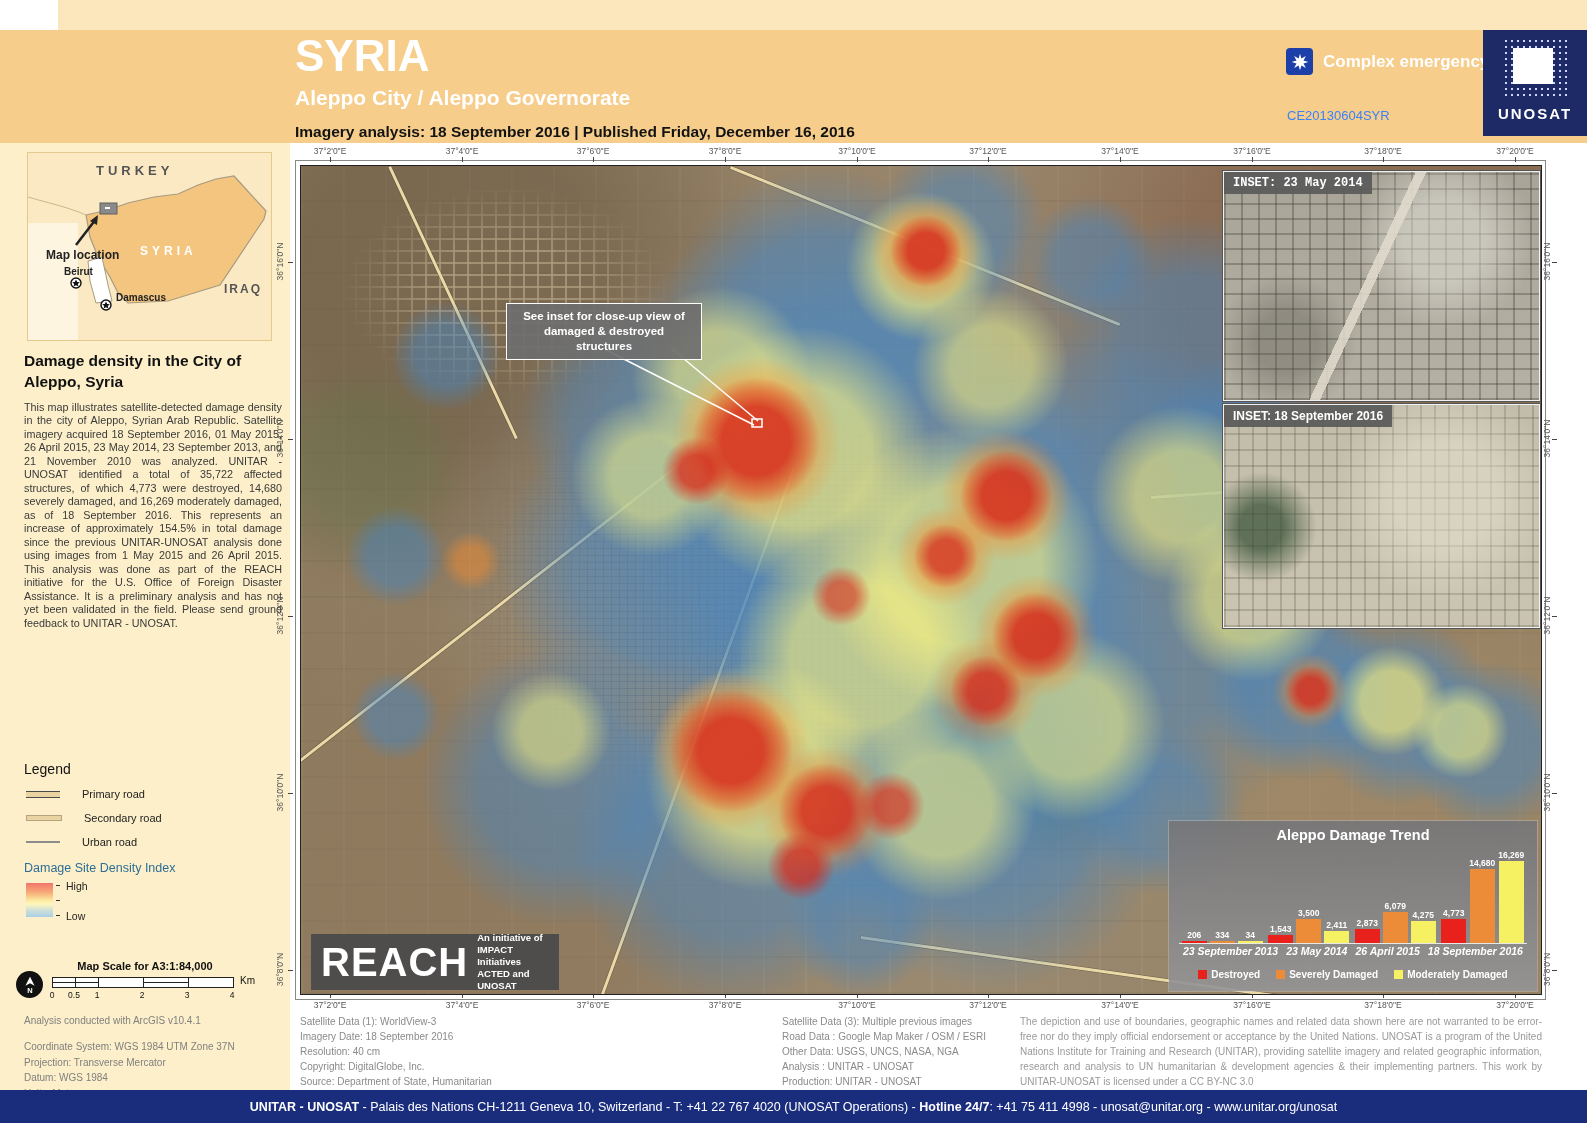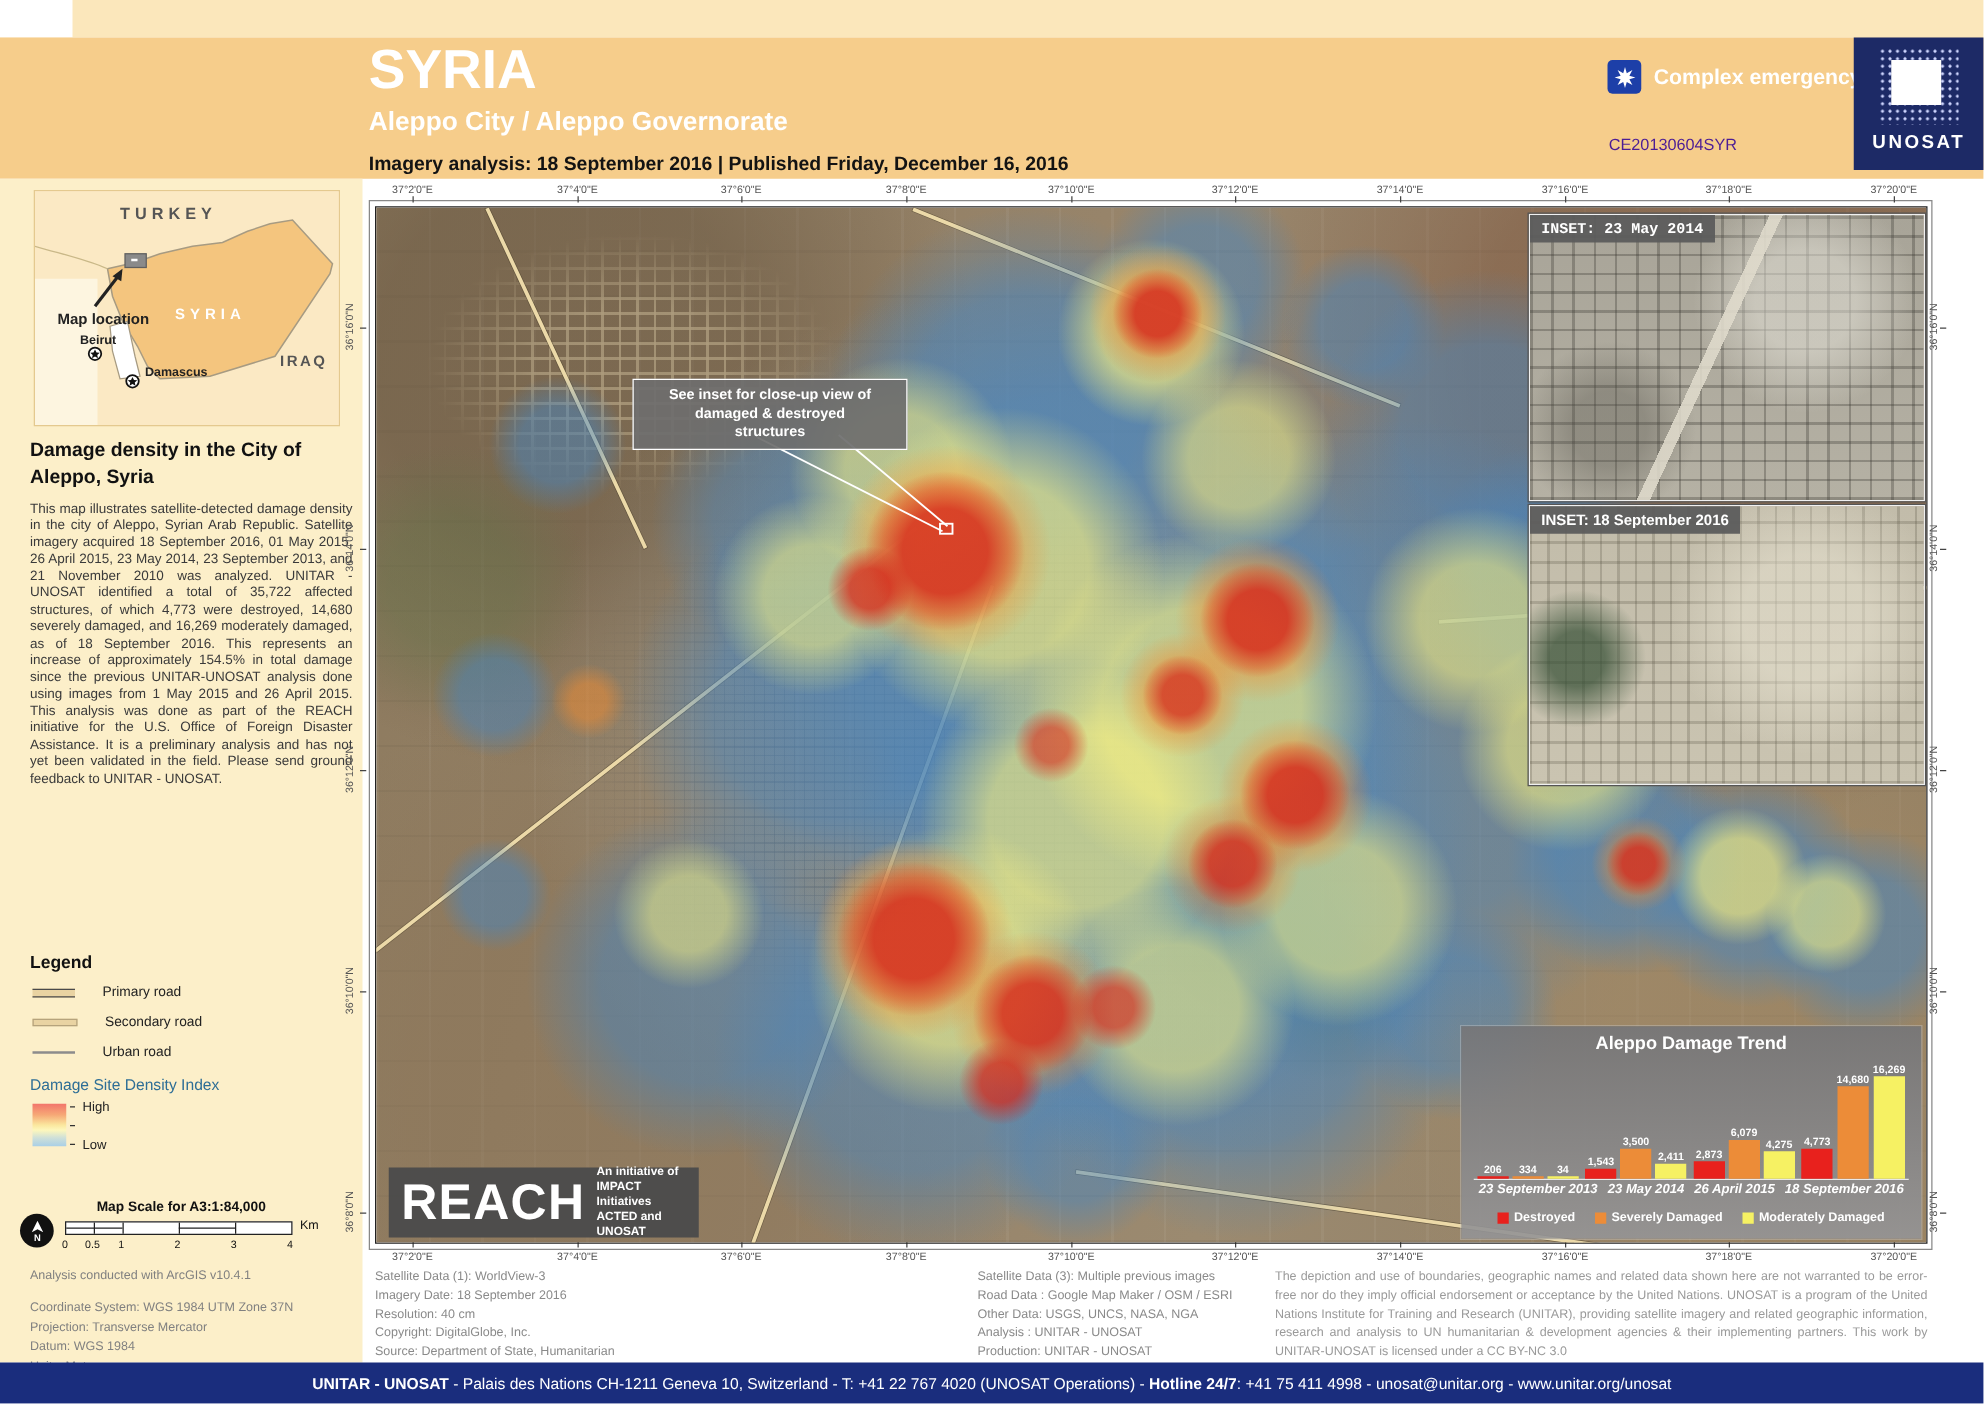--- a/index.html
+++ b/index.html
@@ -15,35 +15,35 @@
   .unitar-word{color:#fff;font-size:33px;font-weight:bold;letter-spacing:1px;line-height:1;}
   .unitar-caption{color:#fff;font-size:9.3px;margin-top:7px;letter-spacing:.2px;}
   .logo-divider{width:1px;height:44px;background:#fff;}
   .title-block{position:absolute;left:295px;top:34px;}
   .map-title{color:#fff;font-size:44px;font-weight:bold;line-height:1;margin:0;}
   .map-subtitle{color:#fff;font-size:21px;font-weight:bold;margin-top:8px;}
   .analysis-line{color:#131313;font-size:15.5px;font-weight:bold;margin-top:13px;}
   .emergency{position:absolute;left:1286px;top:48px;display:flex;align-items:center;gap:10px;}
   .emg-icon{width:27px;height:27px;background:#1d3fa8;border-radius:4px;display:flex;align-items:center;justify-content:center;}
   .emg-label{color:#fff;font-size:17px;font-weight:bold;}
-  .map-code{position:absolute;left:1287px;top:108px;color:#4c1d95;font-size:13px;}
+  .map-code{position:absolute;left:1287px;top:108px;color:#3b82f6;font-size:13px;}
   .unosat-box{position:absolute;left:1483px;top:30px;width:104px;height:106px;background:#1d2a66;
               display:flex;flex-direction:column;align-items:center;justify-content:flex-start;}
   .unosat-dots{width:64px;height:62px;margin-top:8px;position:relative;
      background:radial-gradient(circle,#cfd6ff 1.1px,transparent 1.3px);background-size:6px 6px;}
   .unosat-square{position:absolute;left:10px;top:10px;width:40px;height:36px;background:#fff;}
   .unosat-text{color:#fff;font-size:15px;letter-spacing:2px;margin-top:5px;font-weight:bold;}
   
   .sidebar{position:absolute;left:0;top:143px;width:290px;height:947px;background:#fcefc9;}
   .locator{position:absolute;left:27px;top:9px;width:243px;height:187px;background:#fbe9c4;
            border:1px solid #e4c98f;}
   .sb-title{position:absolute;left:24px;top:208px;width:250px;color:#111;font-size:15.5px;font-weight:bold;line-height:1.35;}
   .sb-body{position:absolute;left:24px;top:258px;width:258px;color:#3a3a3a;font-size:10.8px;
            line-height:1.25;text-align:justify;}
-  .legend-title{position:absolute;left:24px;top:618px;color:#111;font-size:14px;font-weight:bold;}
+  .legend-title{position:absolute;left:24px;top:618px;color:#111;font-size:14px;font-weight:normal;}
   .legend-item{position:absolute;left:26px;display:flex;align-items:center;}
   .leg-line{width:34px;margin-right:22px;}
   .leg-primary{height:5px;background:#e9d3a2;border-top:1px solid #4a4a4a;border-bottom:1px solid #4a4a4a;}
   .leg-secondary{height:4px;background:#e9d3a2;border:1px solid #b5a37c;}
   .leg-urban{height:2px;background:#8c8c8c;}
   .leg-label{color:#222;font-size:11px;}
   .density-title{position:absolute;left:24px;top:718px;color:#2e6e96;font-size:12.5px;}
   .density-swatch{position:absolute;left:26px;top:740px;width:27px;height:34px;
      background:linear-gradient(180deg,#f2756b 0%,#f6a876 26%,#fbe79e 50%,#fdf7bc 62%,#cfe0d8 80%,#a9cfe6 100%);}
   .density-tick{position:absolute;left:56px;width:4px;height:1px;background:#333;}
@@ -147,21 +147,21 @@
     radial-gradient(circle at 95px 550px,  rgba(72,133,190,.5) 0 25px, rgba(72,133,190,0) 45px),
     radial-gradient(circle at 560px 755px, rgba(72,133,190,.5) 0 40px, rgba(72,133,190,0) 75px),
     radial-gradient(circle at 860px 645px, rgba(72,133,190,.5) 0 45px, rgba(72,133,190,0) 85px),
     radial-gradient(circle at 660px 60px,  rgba(72,133,190,.5) 0 45px, rgba(72,133,190,0) 85px),
     radial-gradient(circle at 790px 95px,  rgba(72,133,190,.5) 0 35px, rgba(72,133,190,0) 65px),
     radial-gradient(circle at 1060px 135px,rgba(72,133,190,.45) 0 28px, rgba(72,133,190,0) 52px),
     radial-gradient(circle at 940px 300px, rgba(72,133,190,.45) 0 60px, rgba(72,133,190,0) 110px),
     radial-gradient(circle at 330px 250px, rgba(72,133,190,.45) 0 60px, rgba(72,133,190,0) 110px);}
   .callout{position:absolute;left:205px;top:137px;width:178px;background:rgba(110,110,110,.92);
            border:1px solid #fff;color:#fff;font-size:11.5px;font-weight:bold;text-align:center;
-           line-height:1.3;padding:5px 20px;white-space:pre-line;z-index:6;}
+           line-height:1.3;padding:5px 8px;white-space:pre-line;z-index:6;}
   .leader-svg{position:absolute;inset:0;z-index:5;pointer-events:none;}
   .inset{position:absolute;left:922px;width:315px;border:1px solid #f0f0f0;outline:1px solid #555;z-index:7;}
   .inset1{top:5px;height:228px;
     background:
       linear-gradient(115deg, transparent 45.5%, rgba(225,220,205,.85) 45.5% 48%, transparent 48%),
       radial-gradient(circle at 70% 30%, rgba(230,228,218,.5) 0 40px, transparent 90px),
       radial-gradient(circle at 20% 75%, rgba(80,78,70,.35) 0 30px, transparent 70px),
       repeating-linear-gradient(0deg, rgba(50,48,42,.30) 0 2px, transparent 2px 15px),
       repeating-linear-gradient(90deg, rgba(50,48,42,.30) 0 2px, transparent 2px 17px),
       linear-gradient(#a8a498,#b5b1a4); font-family: Liberation Mono, monospace;}

